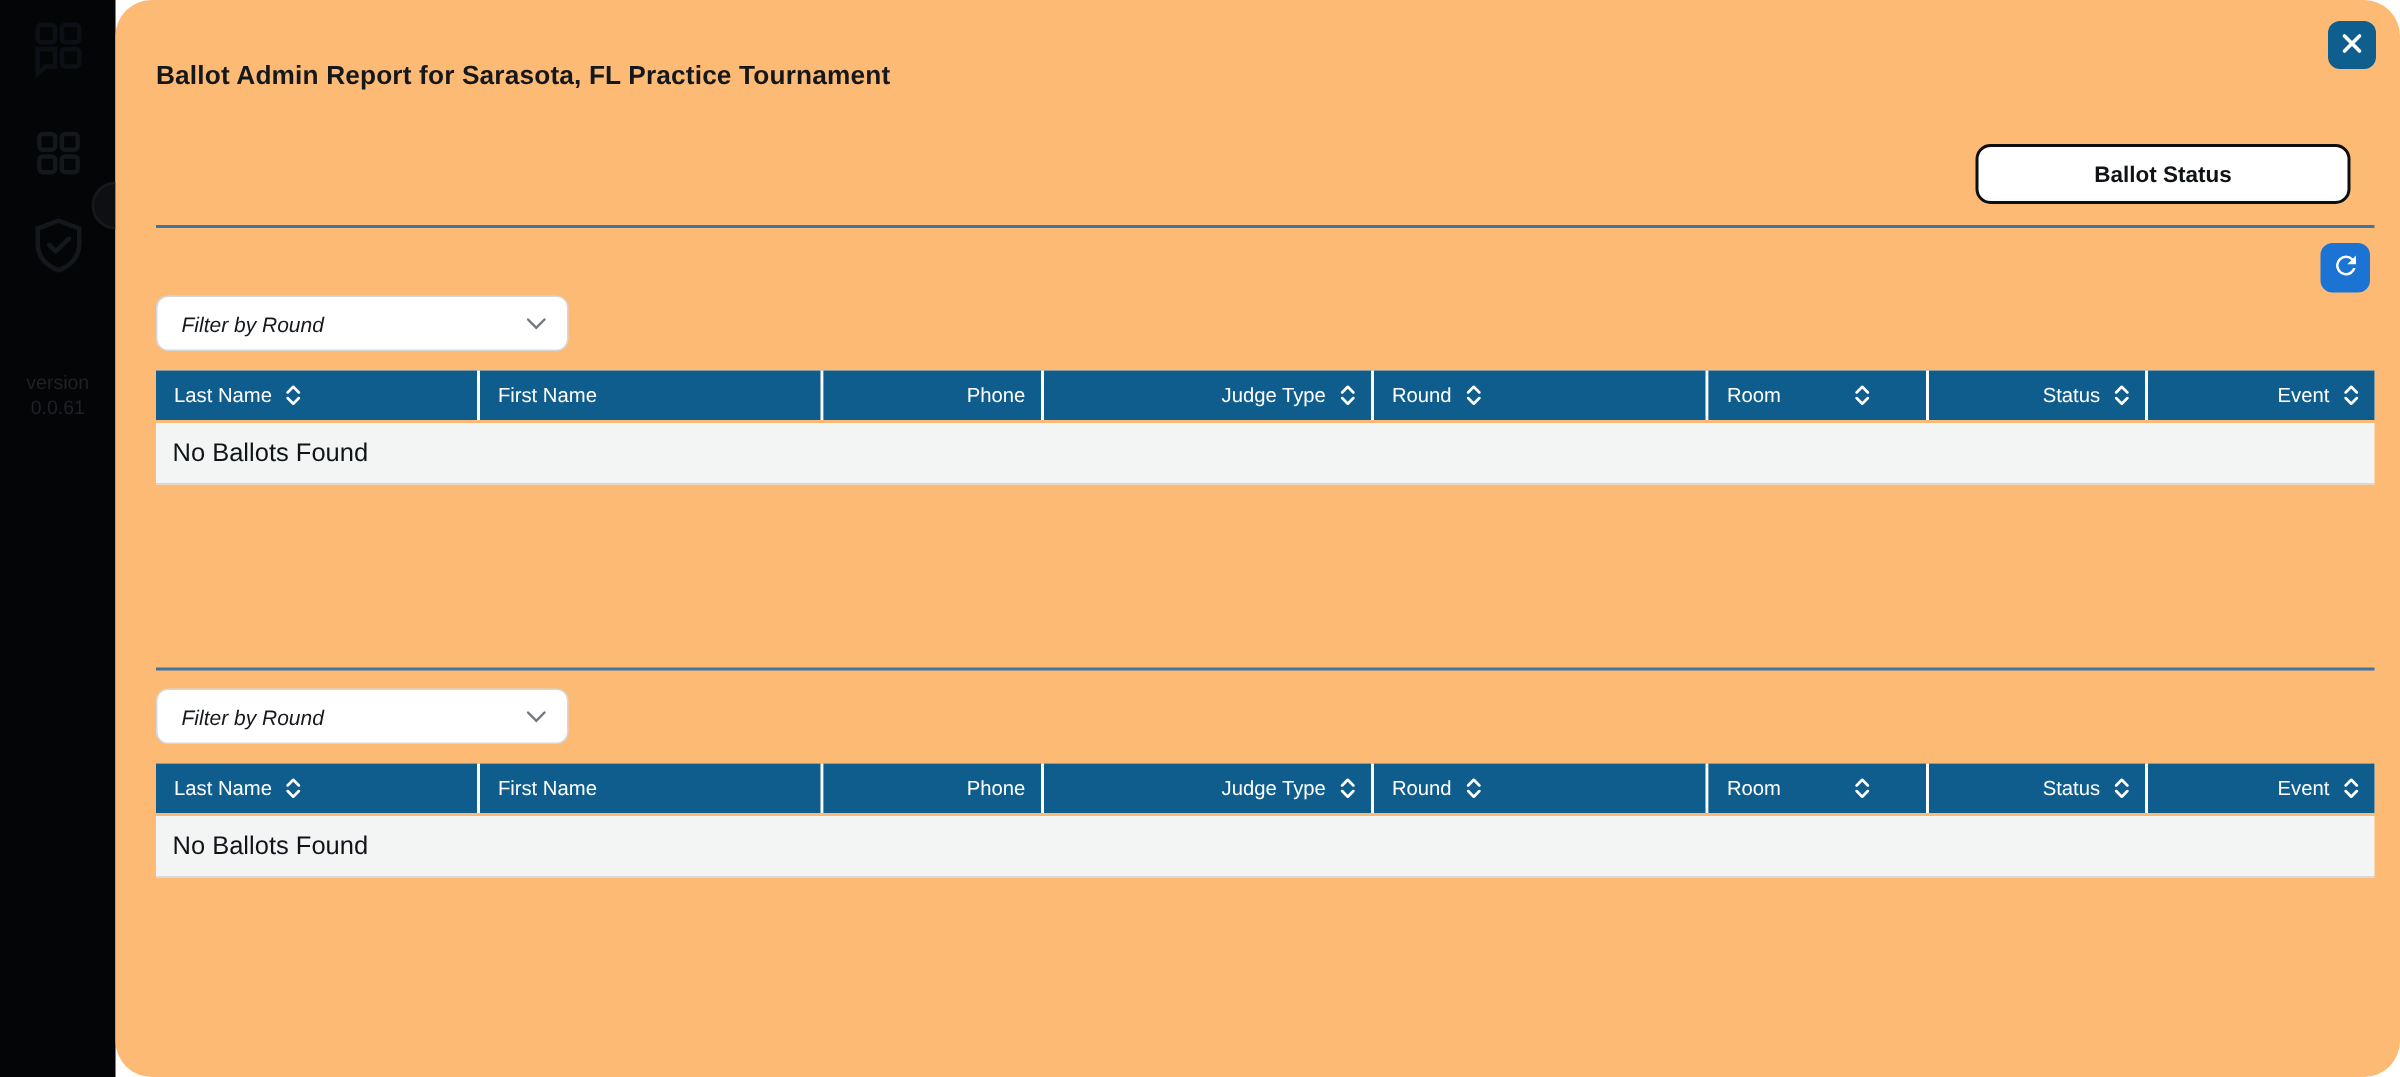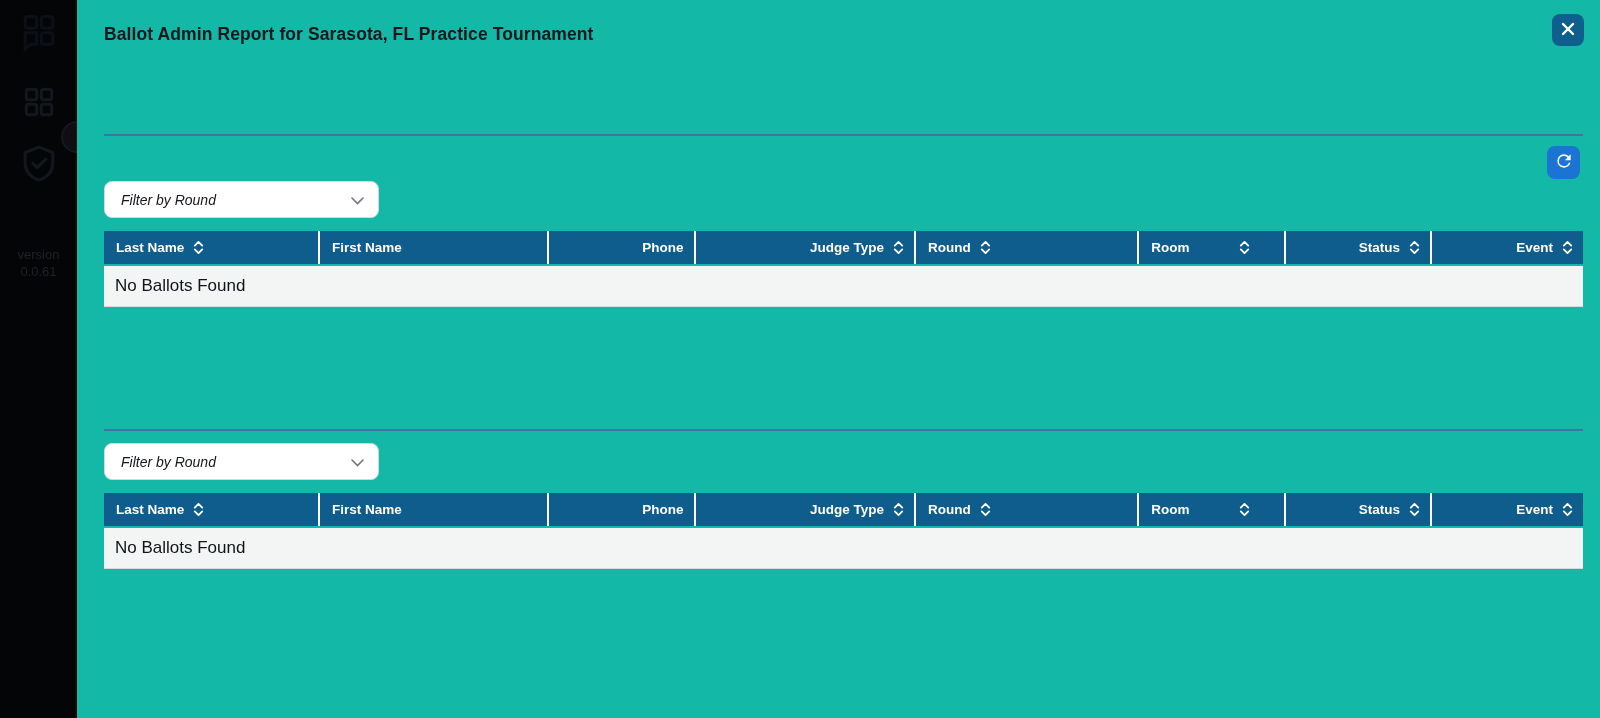--- a/index.html
+++ b/index.html
@@ -32,22 +32,23 @@
     background: #0d0f12; border: 2px solid #15181c;
   }
   .version-box {
     position: absolute; top: 246px; left: 0; width: 77px;
     text-align: center; color: #1f2227; font-size: 13px; line-height: 17px;
   }
 
   
   .main {
     position: absolute; left: 77px; top: 0; right: 0; bottom: 0;
-    padding: 0 17px 0 27px;
-    background: #14b8a6;
+    padding: 16px 17px 0 27px;
+    background: #fdba74;
+    border-radius: 24px;
   }
   .page-title {
     margin-top: 24px;
     font-size: 17.5px; font-weight: bold; color: #14181c;
     letter-spacing: 0.1px;
   }
   .close-btn {
     position: absolute; top: 14px; right: 16px;
     width: 32px; height: 32px; border-radius: 8px;
     background: #0f5f8e; border: none; cursor: pointer;
@@ -109,21 +110,21 @@
   .filter-2 { margin-top: 12px; }
 
   
   .table { margin-top: 13px; width: 100%; }
   .thead {
     display: flex; height: 33px;
     background: #ffffff;
   }
   .th {
     background: #0f5d8d; color: #ffffff;
-    font-size: 13.5px; font-weight: bold;
+    font-size: 13.5px; font-weight: normal;
     display: flex; align-items: center;
     padding: 0 10px 0 12px;
     border-right: 2px solid #ffffff;
     cursor: pointer;
   }
   .th:last-child { border-right: none; }
   .th.center { justify-content: flex-end; padding-left: 10px; }
   .th .sort-icon { margin-left: 9px; flex: 0 0 auto; display: flex; }
   .col-0 { width: 14.6%; }
   .col-1 { width: 15.5%; }
@@ -187,20 +188,21 @@
 
   <button class="close-btn">
     <span>
       <svg width="16" height="16" viewBox="0 0 16 16">
         <path d="M3 3 L13 13 M13 3 L3 13" stroke="#ffffff" stroke-width="2.4" stroke-linecap="round"></path>
       </svg>
     </span>
   </button>
 
   <div class="tabs-row">
+    <button class="tab-selected">Ballot Status</button>
   </div>
 
   <div class="divider"></div>
 
   <div class="refresh-row">
     <button class="refresh-btn">
       <span>
         <svg width="20" height="20" viewBox="0 0 24 24" fill="#ffffff">
           <path d="M17.65 6.35A7.96 7.96 0 0 0 12 4a8 8 0 1 0 7.73 10h-2.08A6 6 0 1 1 12 6c1.66 0 3.14.69 4.22 1.78L13 11h7V4l-2.35 2.35z"></path>
         </svg>

